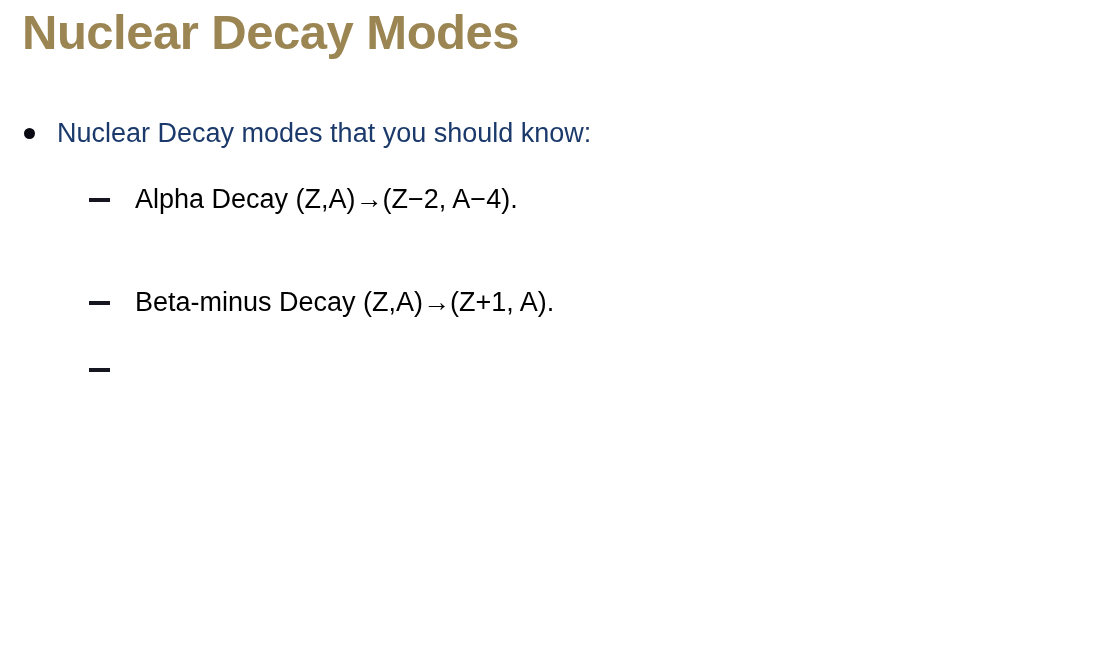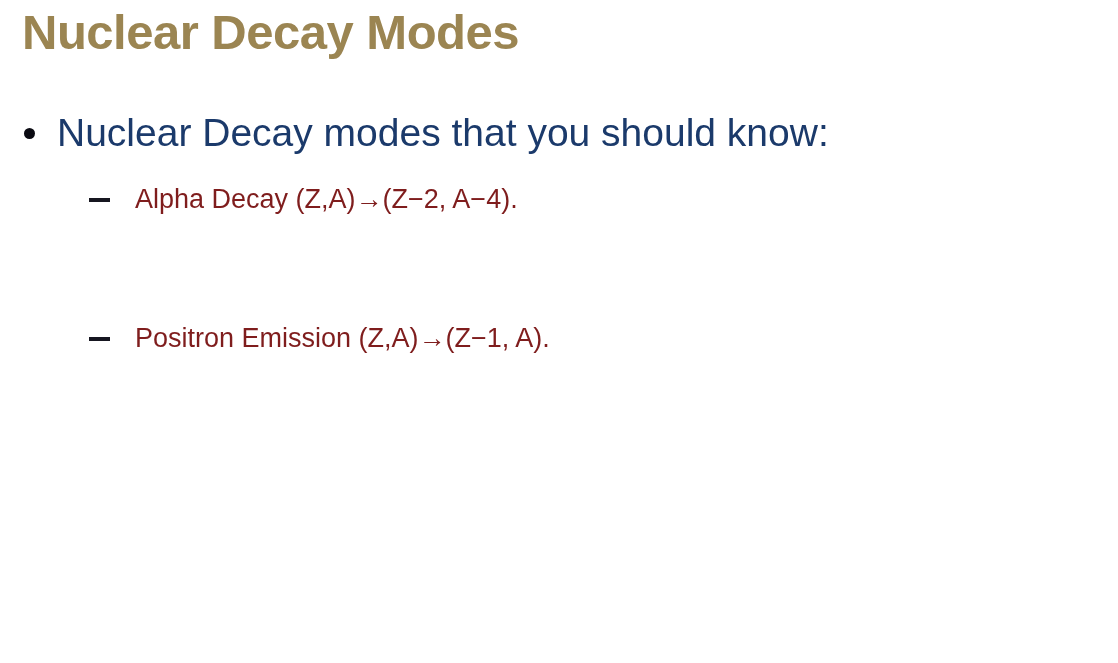--- a/index.html
+++ b/index.html
@@ -41,39 +41,39 @@
     position: absolute;
     left: 0;
     top: 118px;
     width: 1118px;
   }
 
   .bullet-l1 {
     position: relative;
     padding-left: 57px;
     color: #1b3a6b;
-    font-size: 39px;
+    font-size: 27px;
     line-height: 30px;
     min-height: 30px;
   }
 
   .bullet-l1 .marker-dot {
     position: absolute;
     left: 24px;
     top: 10px;
     width: 11px;
     height: 11px;
     border-radius: 50%;
     background: #0a0a12;
   }
 
   .bullet-l2 {
     position: relative;
     padding-left: 135px;
-    color: #7f1d1d;
+    color: #000000;
     font-size: 27px;
     line-height: 31px;
     min-height: 31px;
   }
 
   .bullet-l2 .marker-dash {
     position: absolute;
     left: 89px;
     top: 14px;
     width: 21px;
@@ -111,26 +111,29 @@
     <div class="bullet-l2">
       <span class="marker-dash"></span>
       <span class="l2-text">Alpha Decay (Z,A)→(Z−2, A−4).</span>
     </div>
 
     <div class="gap-l2"></div>
 
 
     <div class="gap-l2"></div>
 
+    <div class="bullet-l2">
+      <span class="marker-dash"></span>
+      <span class="l2-text">Beta-minus Decay (Z,A)→(Z+1, A).</span>
+    </div>
 
     <div class="gap-l2"></div>
 
     <div class="bullet-l2">
       <span class="marker-dash"></span>
-      <span class="l2-text">Positron Emission (Z,A)→(Z−1, A).</span>
     </div>
 
     <div class="gap-l2"></div>
 
 
     <div class="gap-before-always"></div>
 
 
     <div class="gap-after-always"></div>
 

